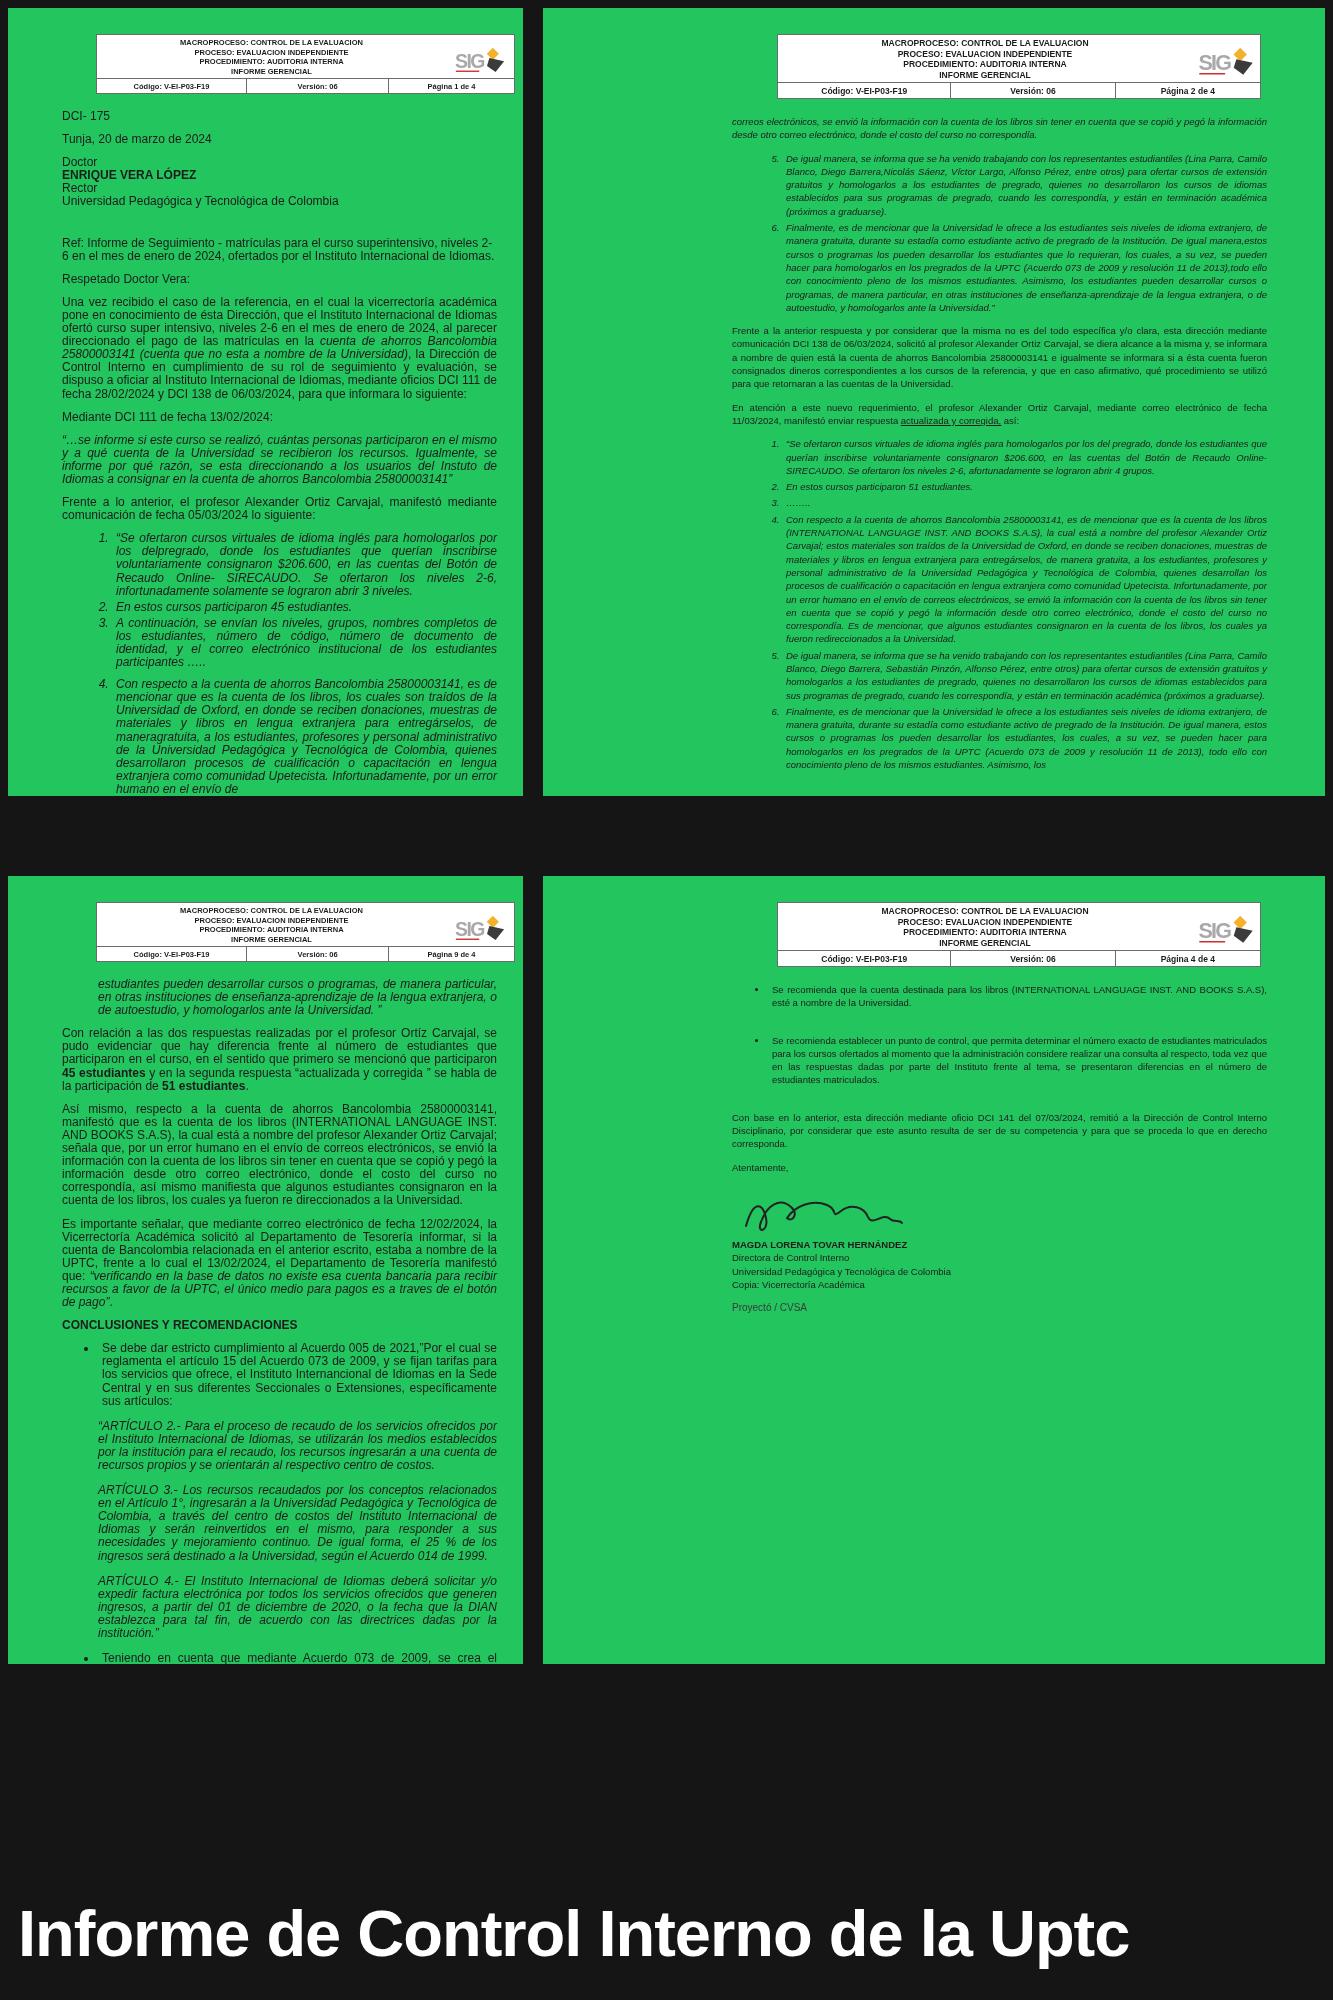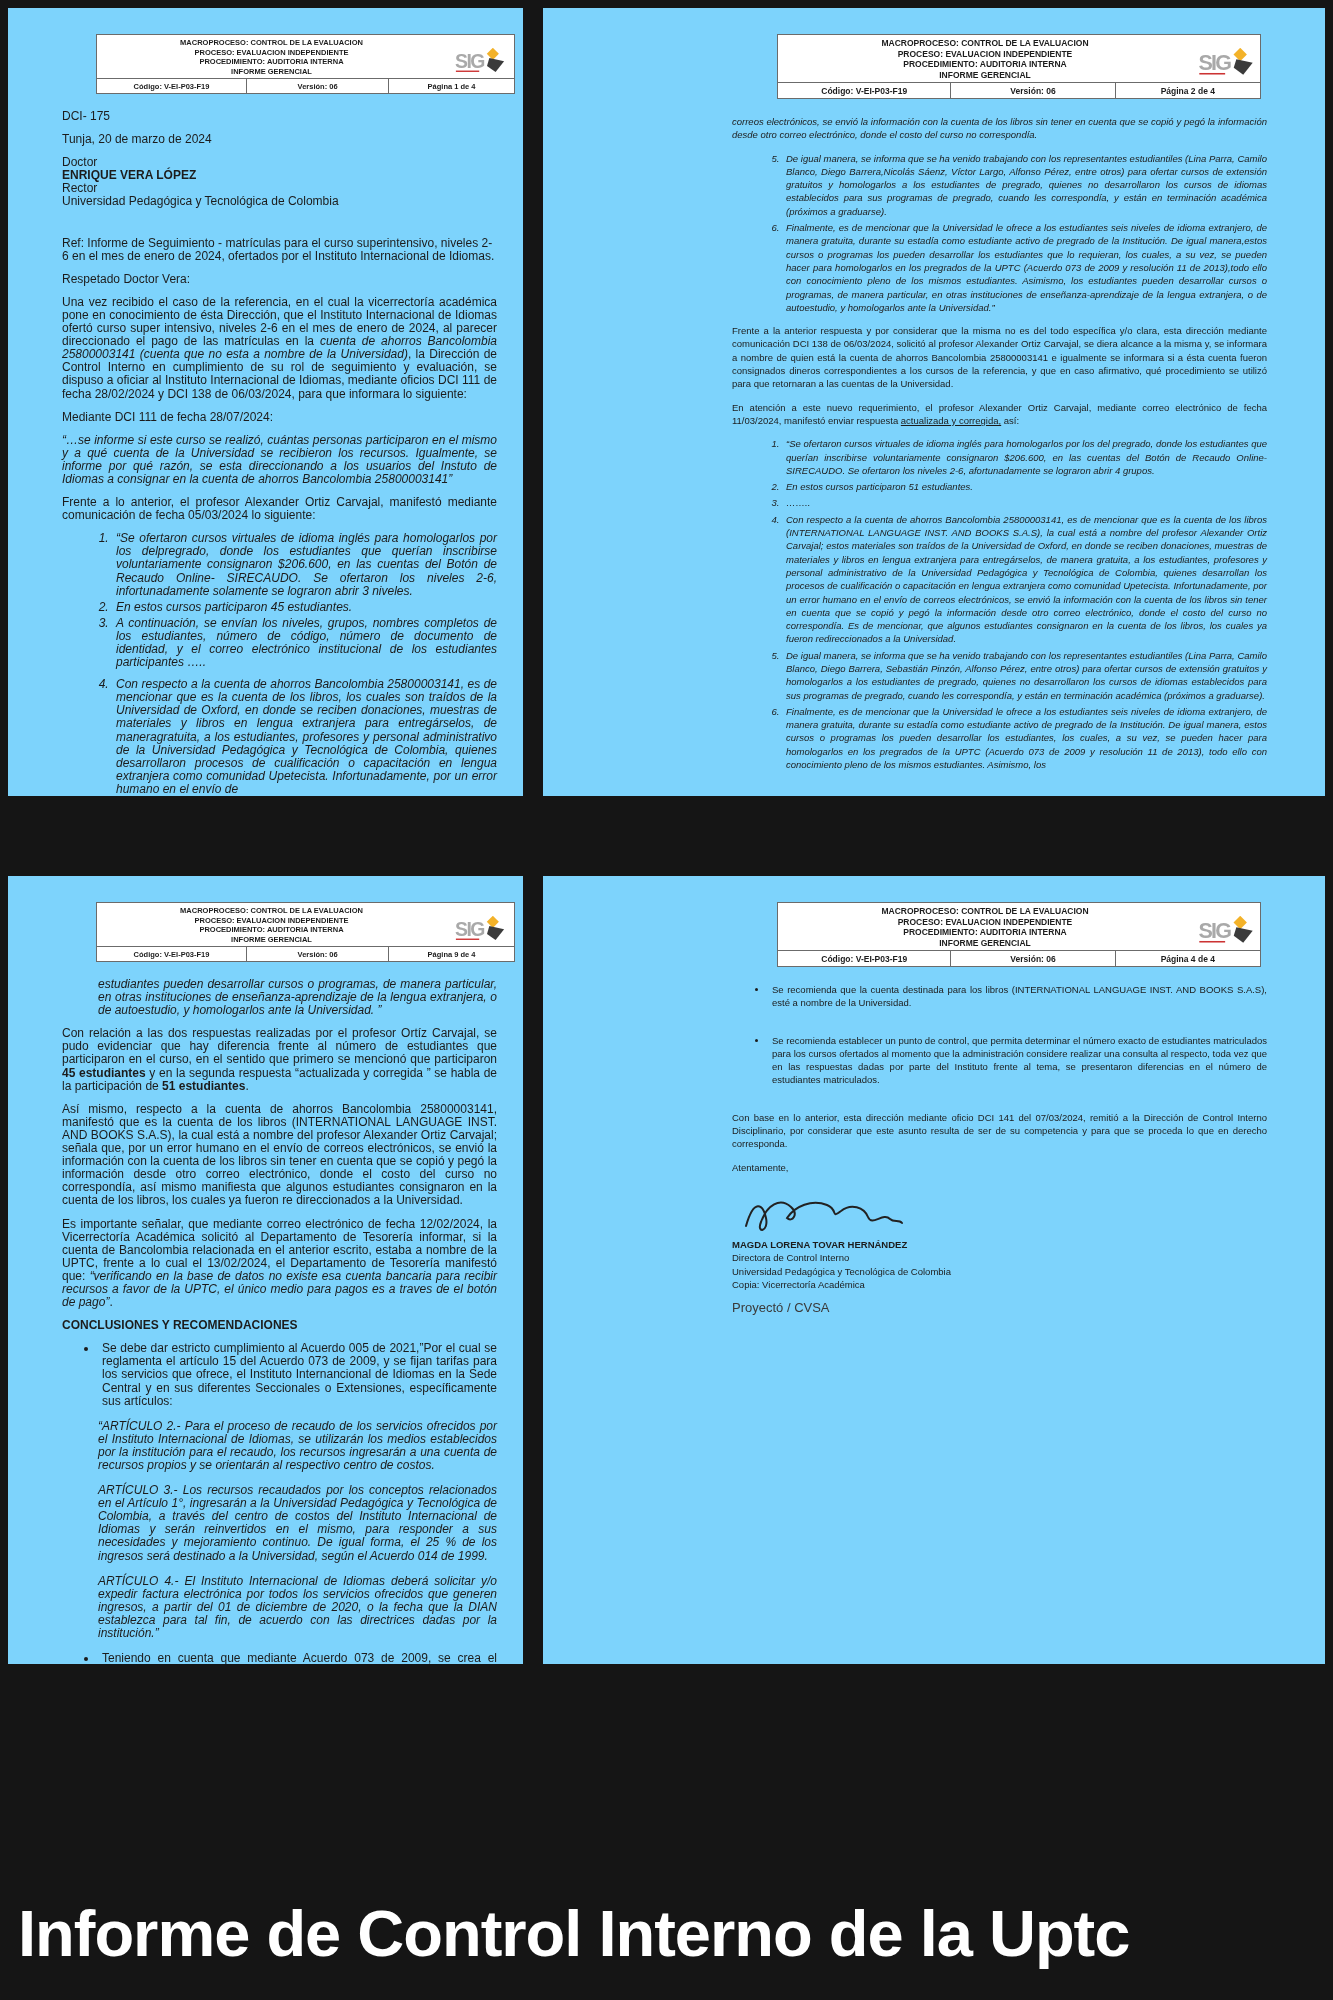--- a/index.html
+++ b/index.html
@@ -2,21 +2,21 @@
 <html><head>
 <meta charset="utf-8">
 <style>
   html,body { margin:0; padding:0; }
   body {
     width:1333px; height:2000px; position:relative;
     background:#151515;
     font-family:"Liberation Sans", sans-serif;
   }
   .page {
-    position:absolute; background:#7dd3fc; color:#1c1c1c; overflow:hidden;
+    position:absolute; background:#22c55e; color:#1c1c1c; overflow:hidden;
   }
   .pg1 { left:8px;   top:8px;   width:515px; height:788px; }
   .pg2 { left:543px; top:8px;   width:782px; height:788px; }
   .pg3 { left:8px;   top:876px; width:515px; height:788px; }
   .pg4 { left:543px; top:876px; width:782px; height:788px; }
 
   
   .hdr { border:1px solid #6b6b6b; background:#fff; }
   .pg1 .hdr, .pg3 .hdr { margin:26px 8px 0 88px; }
   .pg2 .hdr, .pg4 .hdr { margin:26px 64px 0 234px; }
@@ -59,21 +59,21 @@
   ul.doc { margin:0 0 12px 0; padding-left:36px; }
   ul.doc li { margin-bottom:6px; padding-left:4px; }
   ul.wide li { margin-bottom:24px; }
   ul.arts { list-style:none; margin:2px 0 10px 36px; padding:0; font-style:italic; }
   ul.arts li { margin-bottom:12px; }
   .closing { margin:24px 0 8px 0; }
   .sig-block { margin-top:16px; }
   .sig-svg { display:block; margin:6px 0 0 4px; }
   .signer-name { font-weight:bold; }
   .copyline { margin-top:16px; }
-  .footnote { margin-top:28px; font-size:13px; color:#3a3a3a; }
+  .footnote { margin-top:28px; font-size:10px; color:#3a3a3a; }
 
   
   .banner-title {
     position:absolute; left:18px; top:1896px; width:1305px;
     font-size:65px; font-weight:bold; color:#ffffff;
     letter-spacing:-1px; white-space:nowrap;
   }
 </style>
 </head>
 <body>
@@ -107,21 +107,21 @@
     <p class="dateline">Tunja, 20 de marzo de 2024</p>
     <div class="addr">
       <div>Doctor</div>
       <div class="b">ENRIQUE VERA LÓPEZ</div>
       <div>Rector</div>
       <div>Universidad Pedagógica y Tecnológica de Colombia</div>
     </div>
     <p class="ref">Ref:  Informe  de  Seguimiento - matrículas para el curso superintensivo, niveles 2-6 en el mes de enero de 2024, ofertados por el Instituto Internacional de Idiomas.</p>
     <p class="greet">Respetado Doctor Vera:</p>
     <p><span>Una vez recibido el caso de la referencia, en el cual la vicerrectoría académica pone en conocimiento de ésta Dirección, que el Instituto Internacional de Idiomas ofertó curso super intensivo, niveles 2-6 en el mes de enero de 2024, al parecer direccionado el pago de las matrículas en la </span><span class="it">cuenta de ahorros Bancolombia 25800003141 (cuenta que no esta a nombre de la Universidad)</span><span>, la Dirección de Control Interno en cumplimiento de su rol de seguimiento y evaluación,  se dispuso a oficiar al Instituto Internacional de Idiomas, mediante oficios DCI 111 de fecha 28/02/2024 y DCI 138 de 06/03/2024, para que informara lo siguiente:</span></p>
-    <p class="mediante">Mediante DCI 111 de fecha 28/07/2024:</p>
+    <p class="mediante">Mediante DCI 111 de fecha 13/02/2024:</p>
     <p class="quote-ind it">“…se informe si este curso se realizó, cuántas personas participaron en el mismo y a qué cuenta de la Universidad se recibieron los recursos.  Igualmente, se informe por qué razón, se esta direccionando a los usuarios del Instuto de Idiomas a consignar en la cuenta de ahorros Bancolombia 25800003141”</p>
     <p>Frente a lo anterior, el profesor Alexander Ortiz Carvajal, manifestó mediante comunicación de fecha 05/03/2024 lo siguiente:</p>
     <ol class="doc it">
         <li>“Se ofertaron cursos virtuales de idioma inglés para homologarlos por los delpregrado, donde los estudiantes que querían inscribirse voluntariamente consignaron $206.600, en las cuentas del Botón de Recaudo Online- SIRECAUDO. Se ofertaron los niveles 2-6, infortunadamente solamente se lograron abrir 3 niveles.</li>
         <li>En estos cursos participaron 45 estudiantes.</li>
         <li>A continuación, se envían los niveles, grupos, nombres completos de los estudiantes, número de código, número de documento de identidad, y el correo electrónico institucional de los estudiantes participantes …..</li>
         <li>Con respecto a la cuenta de ahorros Bancolombia 25800003141, es de mencionar que es la cuenta de los libros, los cuales son traídos de la Universidad de Oxford, en donde se reciben donaciones, muestras de materiales y libros en lengua extranjera para entregárselos, de maneragratuita, a los estudiantes, profesores y personal administrativo de la Universidad Pedagógica y Tecnológica de Colombia, quienes desarrollaron procesos de cualificación o capacitación en lengua extranjera  como comunidad Upetecista. Infortunadamente, por un error humano en el envío de</li>
       </ol>
   </div>
 </div>

